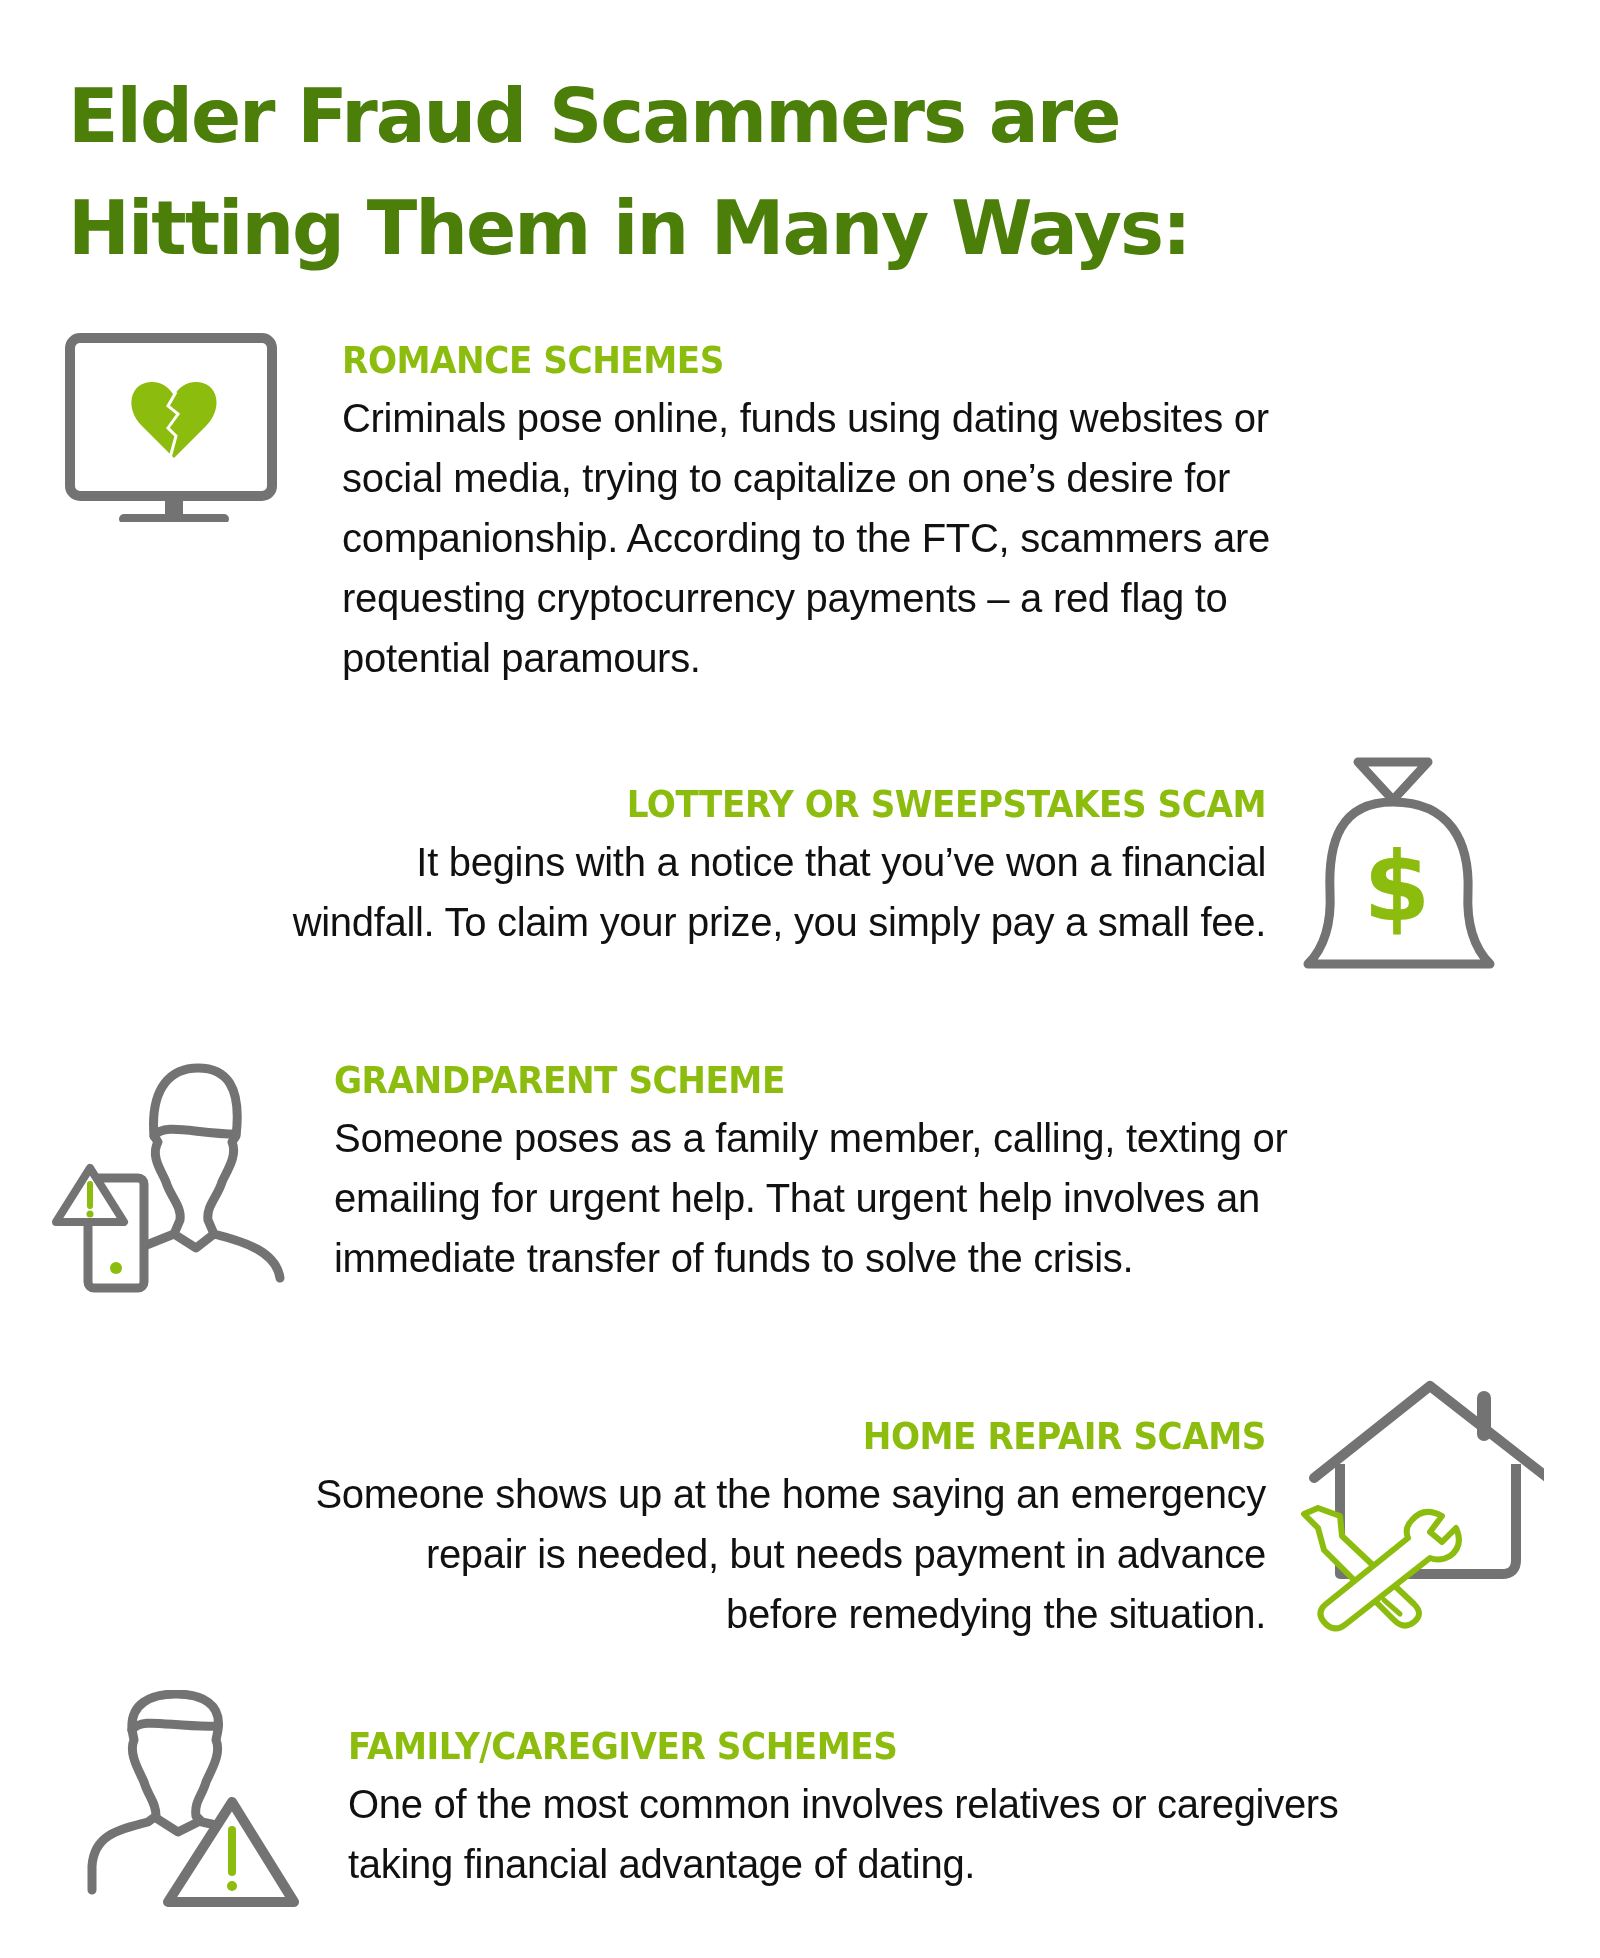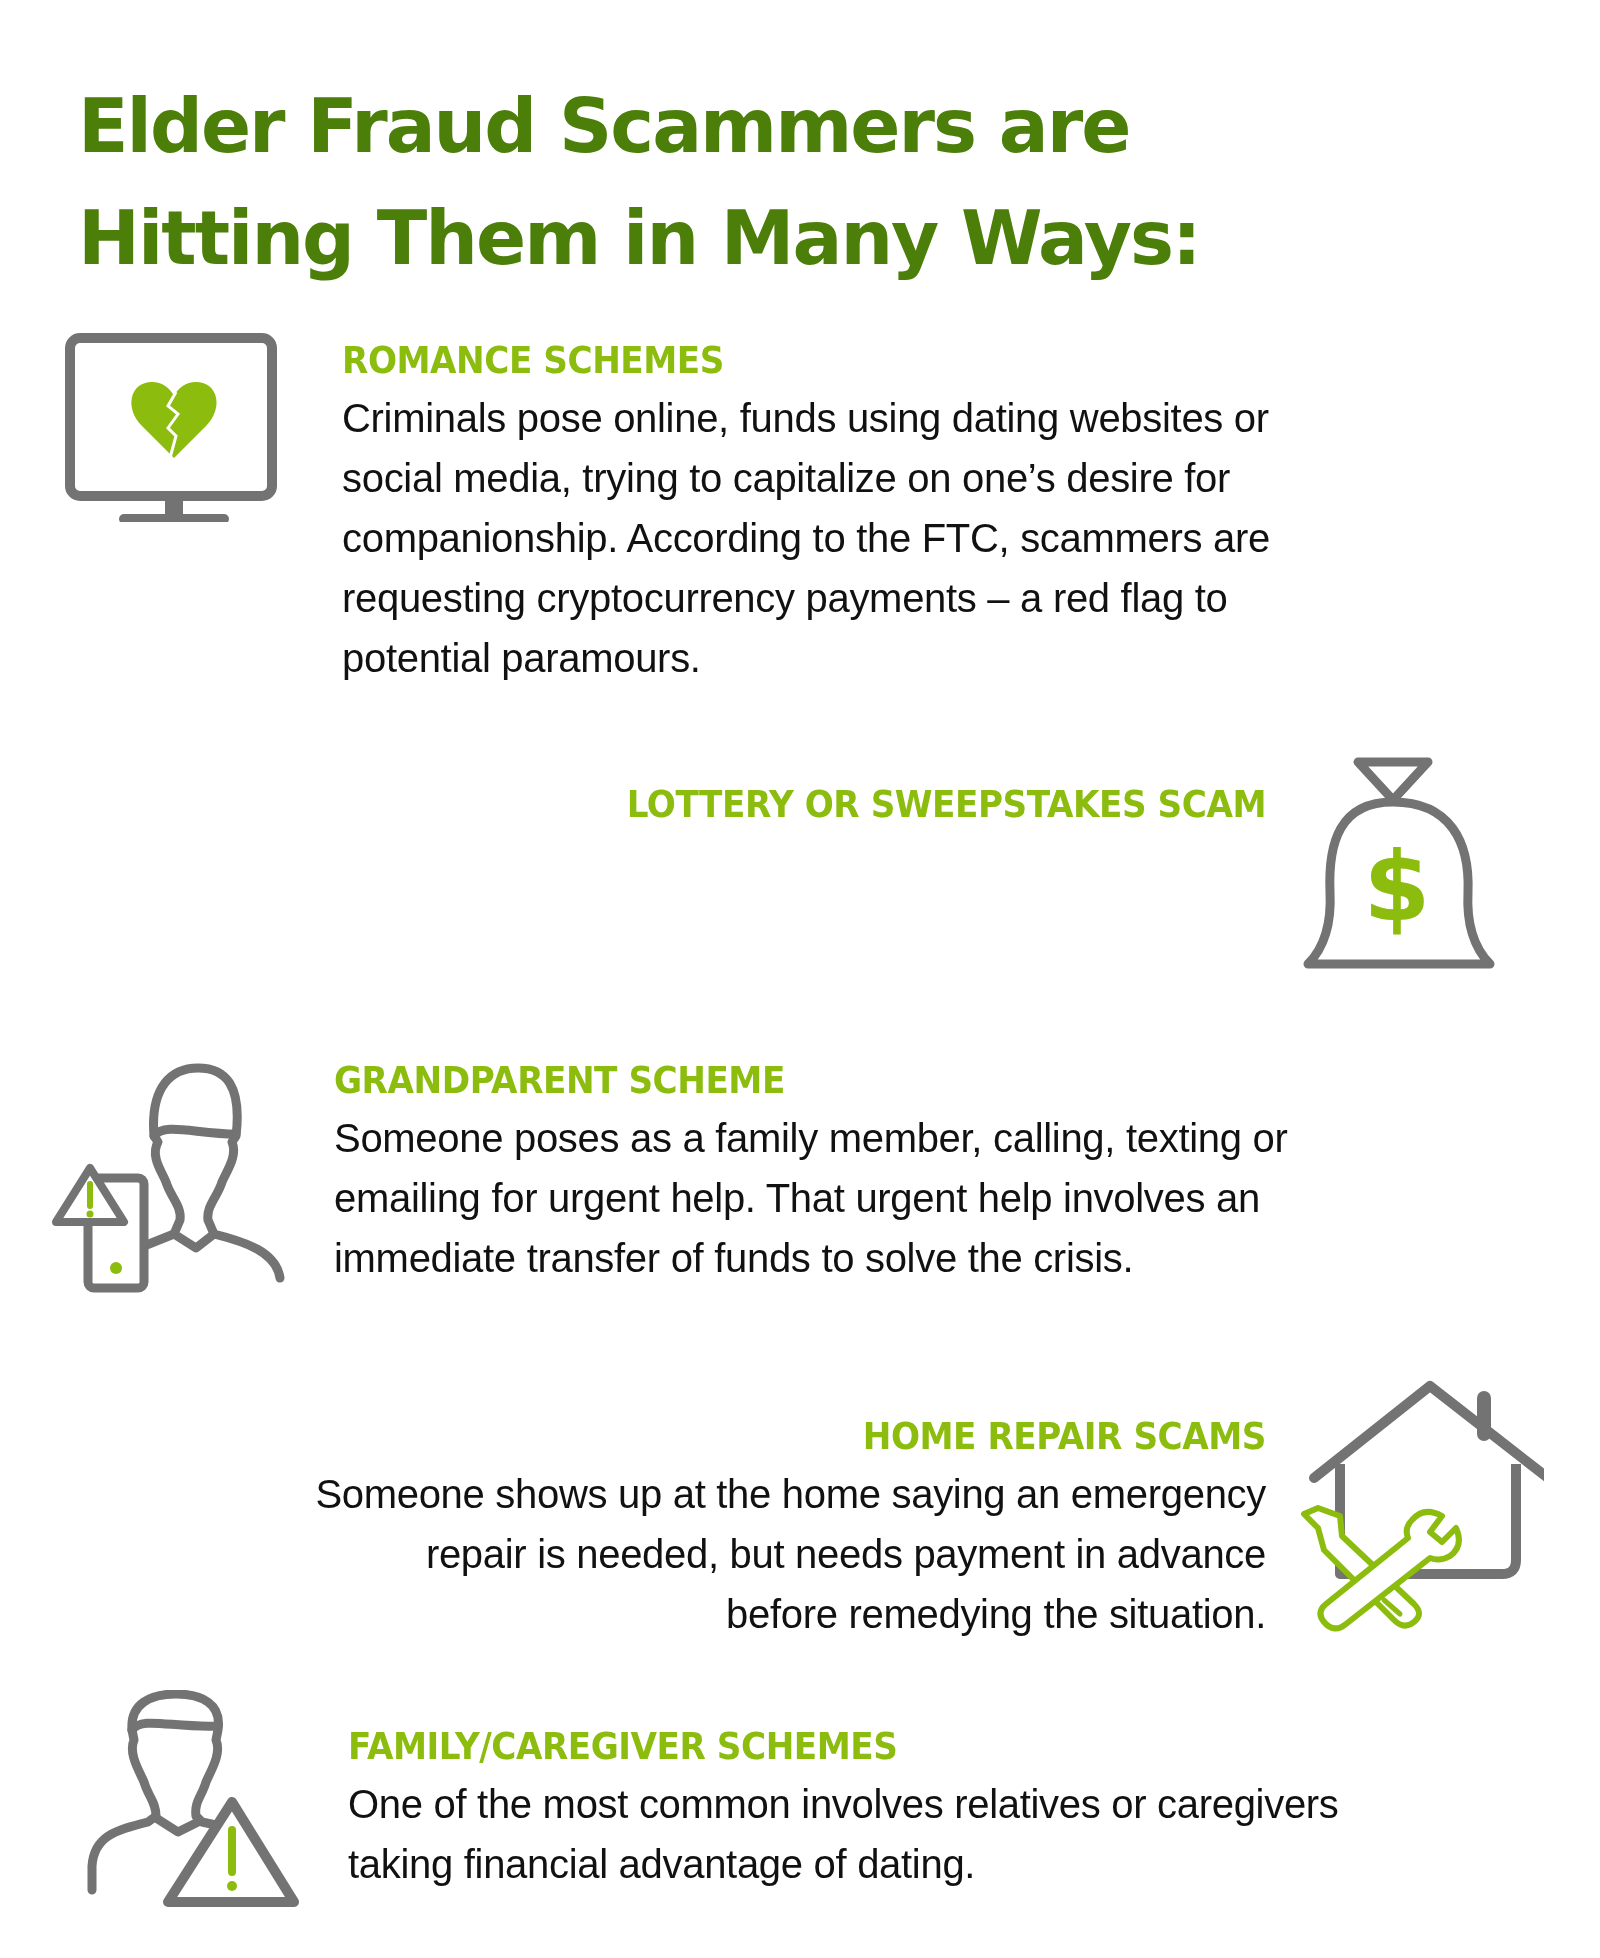--- a/index.html
+++ b/index.html
@@ -1,18 +1,18 @@
 <!DOCTYPE html>
 <html><head>
 <meta charset="utf-8">
 <style>
   html, body { margin: 0; padding: 0; background: #ffffff; }
   body { width: 1600px; height: 1958px; position: relative; overflow: hidden;
          font-family: "Liberation Sans", "DejaVu Sans", sans-serif; color: #111; }
-  .title { position: absolute; left: 60px; top: 52px; margin: 18px;
+  .title { position: absolute; left: 60px; top: 52px; margin: 8px;
            font-family: "DejaVu Sans", sans-serif; font-weight: bold;
            font-size: 74px; line-height: 112px; color: #4c7e0a; letter-spacing: -2px; }
   .section { position: absolute; }
   .heading { font-family: "DejaVu Sans", sans-serif; font-weight: bold;
              font-size: 38px; line-height: 48px; color: #8cbc0d; letter-spacing: -0.5px;
              transform: scaleX(0.9); transform-origin: left center; white-space: nowrap; }
   .right .heading { transform-origin: right center; }
   .body { font-size: 40px; line-height: 60px; color: #111; margin-top: 4px; white-space: pre-line; letter-spacing: -0.3px; }
   .right { text-align: right; }
   .icon { position: absolute; }
@@ -39,20 +39,22 @@
   <div class="heading">ROMANCE SCHEMES</div>
   <div class="body">Criminals pose online, funds using dating websites or
 social media, trying to capitalize on one’s desire for
 companionship. According to the FTC, scammers are
 requesting cryptocurrency payments – a red flag to
 potential paramours.</div>
 </div>
 
 <div class="section right" style="right:334px; top:780px; width:1200px;">
   <div class="heading">LOTTERY OR SWEEPSTAKES SCAM</div>
+  <div class="body">It begins with a notice that you’ve won a financial
+windfall. To claim your prize, you simply pay a small fee.</div>
 </div>
 <div class="icon" style="left:1300px; top:752px;">
   <svg width="200" height="220" viewBox="0 0 200 220">
     <polygon points="58,10 128,10 93,48" fill="none" stroke="#737373" stroke-width="9" stroke-linejoin="round"></polygon>
     <path d="M93 50 C40 50 28 90 30 140 C32 180 20 200 8 212 L190 212 C178 200 166 180 168 140 C170 90 150 50 93 50 Z" fill="none" stroke="#737373" stroke-width="9" stroke-linejoin="round"></path>
     <text x="97" y="168" text-anchor="middle" font-family="DejaVu Sans, sans-serif" font-size="96" font-weight="bold" fill="#8cbc0d">$</text>
   </svg>
 </div>
 
 <div class="icon" style="left:46px; top:1056px;">

